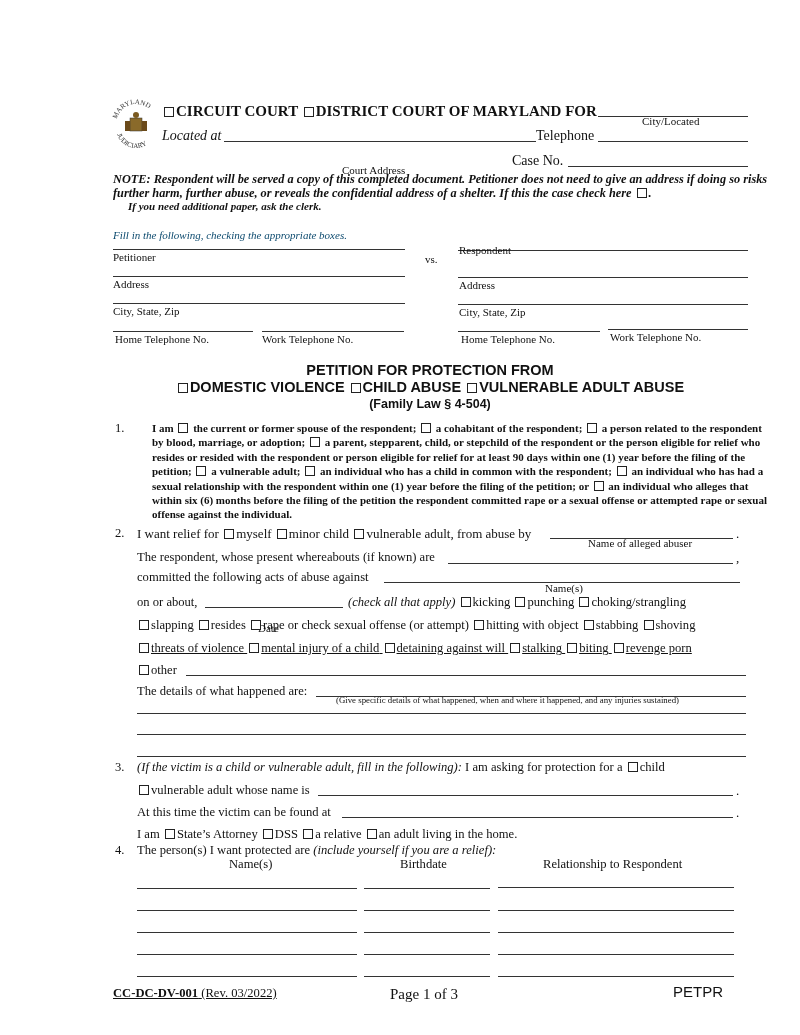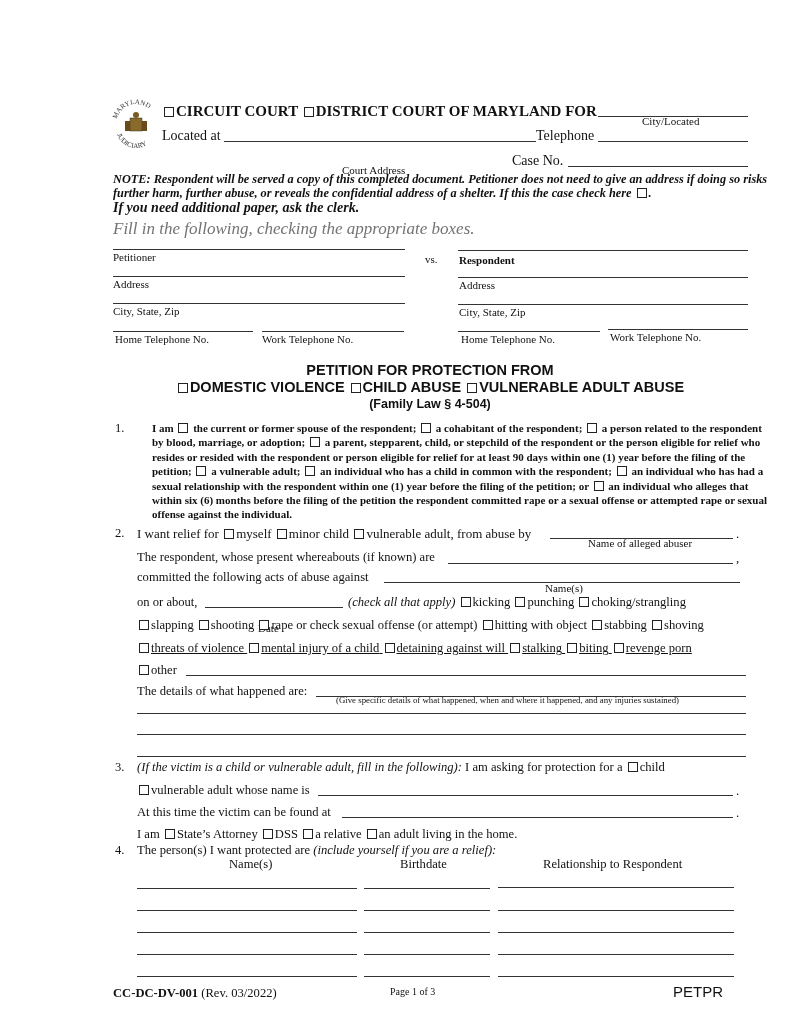--- a/index.html
+++ b/index.html
@@ -36,52 +36,52 @@
   </svg>
 </div>
 
 <div class="abs hd" style="left:162px; top:103px;">
   <span class="cb"></span><span>CIRCUIT COURT</span>
   <span class="cb"></span><span>DISTRICT COURT OF MARYLAND FOR</span>
 </div>
 <div class="ln" style="left:598px; top:116px; width:150px;"></div>
 <div class="lbl" style="left:642px; top:115px;">City/Located</div>
 
-<div class="abs" style="left:162px; top:128px; font-size:14px;">Located at</div>
+<div class="abs" style="left:162px; top:128px; font-size:14px;font-style:italic;">Located at</div>
 <div class="ln" style="left:224px; top:141px; width:312px;"></div>
 <div class="lbl" style="left:342px; top:140px;margin-top:24px;">Court Address</div>
 <div class="abs" style="left:536px; top:128px; font-size:14px;">Telephone</div>
 <div class="ln" style="left:598px; top:141px; width:150px;"></div>
 
 <div class="abs" style="left:512px; top:153px; font-size:14px;">Case No.</div>
 <div class="ln" style="left:568px; top:166px; width:180px;"></div>
 
 <div class="abs ital" style="left:113px; top:172px; font-size:12.3px; font-weight:bold;">NOTE: Respondent will be served a copy of this completed document. Petitioner does not need to give an address if doing so risks</div>
 <div class="abs ital" style="left:113px; top:186px; font-size:12.3px; font-weight:bold;">
   <span>further harm, further abuse, or reveals the confidential address of a shelter. If this the case check here</span>
   <span class="cb"></span><span>.</span>
 </div>
-<div class="abs ital" style="left:113px; top:200px; font-size:14px; font-weight:bold;">If you need additional paper, ask the clerk.</div>
-<div class="abs ital" style="left:113px; top:219px; font-size:17px; color:#737373;">Fill in the following, checking the appropriate boxes.</div>
+<div class="abs ital" style="left:128px; top:200px; font-size:11px; font-weight:bold;">If you need additional paper, ask the clerk.</div>
+<div class="abs ital" style="left:113px; top:229px; font-size:11px; color:#0c4a6e;">Fill in the following, checking the appropriate boxes.</div>
 
 <div class="abs" style="left:425px; top:236px; font-size:11px;margin-top:17px;">vs.</div>
 
 <div class="ln" style="left:113px; top:249px; width:292px;"></div>
 <div class="lbl" style="left:113px; top:251px;">Petitioner</div>
 <div class="ln" style="left:113px; top:276px; width:292px;"></div>
 <div class="lbl" style="left:113px; top:278px;">Address</div>
 <div class="ln" style="left:113px; top:303px; width:292px;"></div>
 <div class="lbl" style="left:113px; top:305px;">City, State, Zip</div>
 <div class="ln" style="left:113px; top:331px; width:140px;"></div>
 <div class="lbl" style="left:115px; top:333px;">Home Telephone No.</div>
 <div class="ln" style="left:262px; top:331px; width:142px;"></div>
 <div class="lbl" style="left:262px; top:333px;">Work Telephone No.</div>
 
 <div class="ln" style="left:458px; top:250px; width:290px;"></div>
-<div class="lbl" style="left:459px; top:254px;font-weight:bold;">Respondent</div>
+<div class="lbl" style="left:459px; top:244px;">Respondent</div>
 <div class="ln" style="left:458px; top:277px; width:290px;"></div>
 <div class="lbl" style="left:459px; top:279px;">Address</div>
 <div class="ln" style="left:458px; top:304px; width:290px;"></div>
 <div class="lbl" style="left:459px; top:306px;">City, State, Zip</div>
 <div class="ln" style="left:458px; top:331px; width:142px;"></div>
 <div class="lbl" style="left:461px; top:333px;">Home Telephone No.</div>
 <div class="ln" style="left:608px; top:329px; width:140px;"></div>
 <div class="lbl" style="left:610px; top:331px;">Work Telephone No.</div>
 
 <div class="abs sans" style="left:0; width:860px; text-align:center; top:362px; font-size:14.5px; font-weight:bold;">PETITION FOR PROTECTION FROM</div>
@@ -129,21 +129,21 @@
 <div class="lbl" style="left:258px; top:605px;margin-top:17px;">Date</div>
 <div class="abs" style="left:348px; top:595px; font-size:12.6px;">
   <span class="ital">(check all that apply)</span>
   <span class="cb"></span><span>kicking</span>
   <span class="cb"></span><span>punching</span>
   <span class="cb"></span><span>choking/strangling</span>
 </div>
 
 <div class="abs" style="left:137px; top:618px; font-size:12.6px;">
   <span class="cb"></span><span>slapping</span>
-  <span class="cb"></span><span>shooting</span>
+  <span class="cb"></span><span>resides</span>
   <span class="cb"></span><span>rape or check sexual offense (or attempt)</span>
   <span class="cb"></span><span>hitting with object</span>
   <span class="cb"></span><span>stabbing</span>
   <span class="cb"></span><span>shoving</span>
 </div>
 
 <div class="abs" style="left:137px; top:641px; font-size:12.6px;text-decoration:underline;">
   <span class="cb"></span><span>threats of violence</span>
   <span class="cb"></span><span>mental injury of a child</span>
   <span class="cb"></span><span>detaining against will</span>
@@ -219,18 +219,18 @@
     <div class="ln" style="left:364px; top:954px; width:126px;"></div>
     <div class="ln" style="left:498px; top:954px; width:236px;"></div>
   </div>
   <div>
     <div class="ln" style="left:137px; top:976px; width:220px;"></div>
     <div class="ln" style="left:364px; top:976px; width:126px;"></div>
     <div class="ln" style="left:498px; top:976px; width:236px;"></div>
   </div>
 </div>
 
-<div class="abs" style="left:113px; top:986px; font-size:12.6px;">
+<div class="abs" style="left:113px; top:986px; font-size:12.6px;text-decoration:underline;">
   <b>CC-DC-DV-001</b>
   <span>(Rev. 03/2022)</span>
 </div>
-<div class="abs" style="left:390px; top:986px; font-size:10px;">Page 1 of 3</div>
+<div class="abs" style="left:390px; top:986px; font-size:15px;">Page 1 of 3</div>
 <div class="abs sans" style="left:673px; top:983px; font-size:15px;">PETPR</div>
 
 </body></html>

